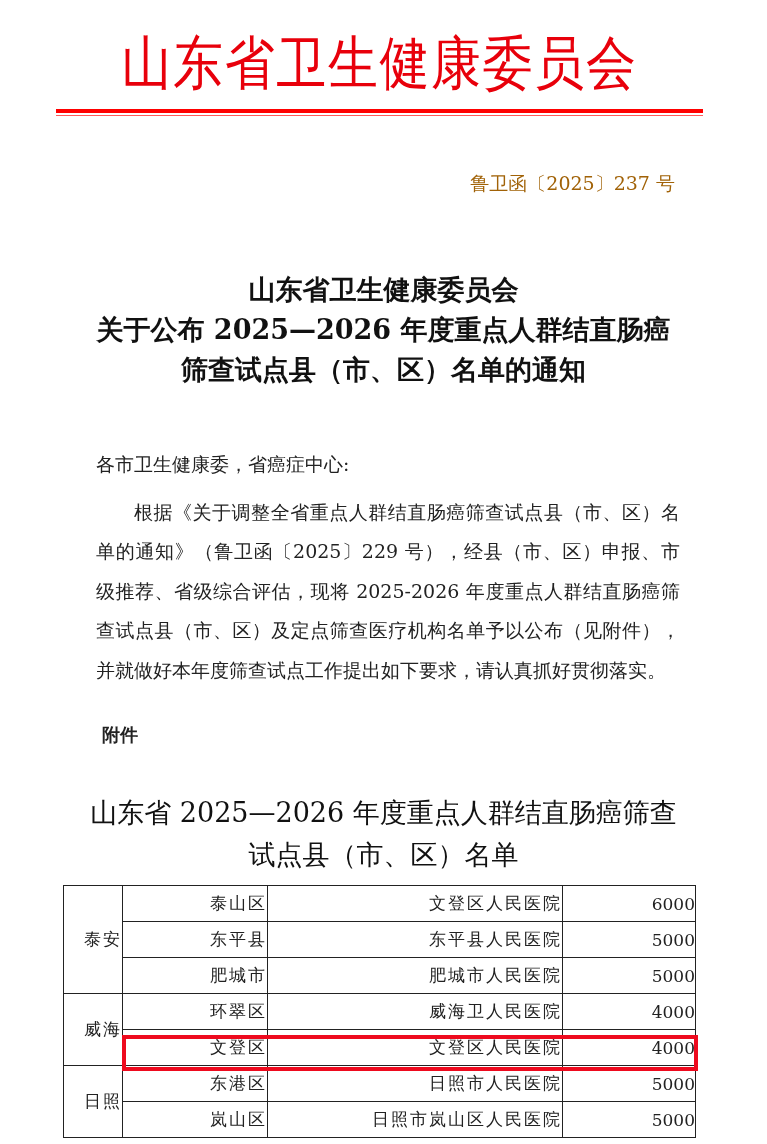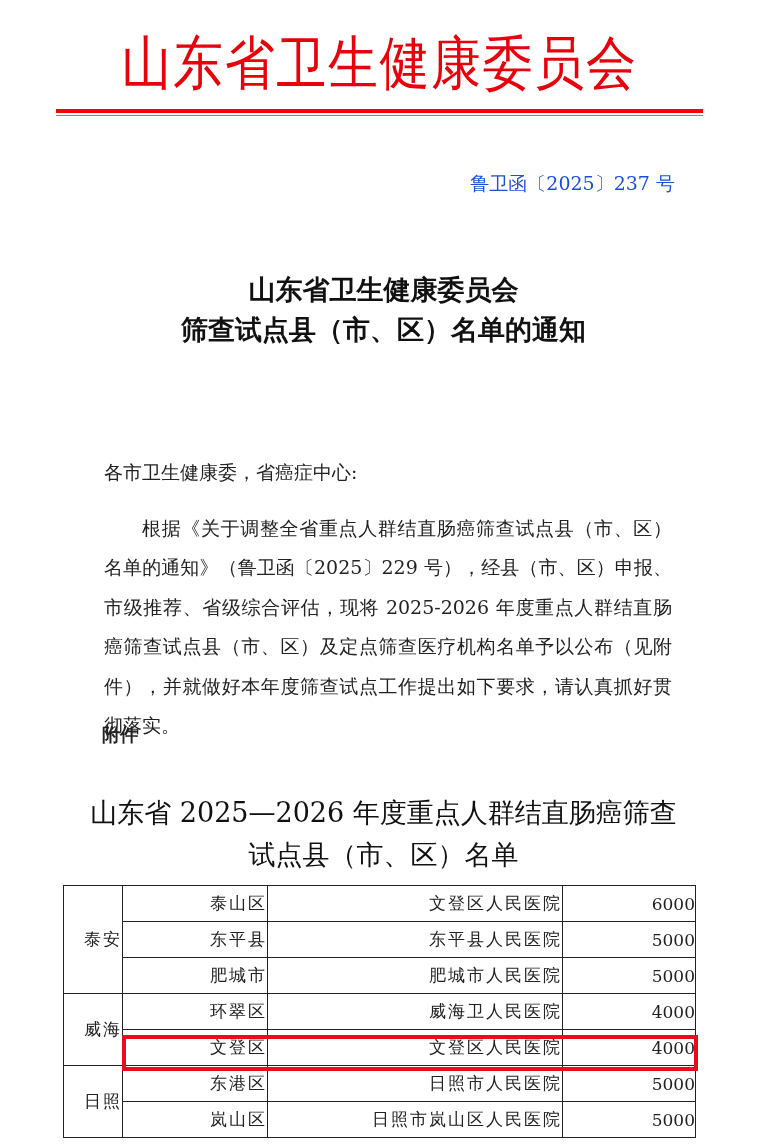--- a/index.html
+++ b/index.html
@@ -11,35 +11,35 @@
     font-family: "DejaVu Serif", "Liberation Serif", serif;
     font-size: 58px; line-height: 70px; letter-spacing: 2px;
     transform: scaleX(0.86); transform-origin: center;
   }
   .red-rule-thick { position: absolute; left: 56px; top: 109px; width: 647px; height: 4px; background: #ff0000; }
   .red-rule-thin { position: absolute; left: 56px; top: 115px; width: 647px; height: 1px; background: #ff5a5a; }
 
   .doc-no {
     position: absolute; right: 92px; top: 170px;
     font-family: "DejaVu Serif", "Liberation Serif", serif;
-    font-size: 19px; line-height: 26px; color: #1d4ed8;
+    font-size: 19px; line-height: 26px; color: #a16207;
   }
 
   .title-block {
     position: absolute; left: 60px; top: 270px; width: 647px; text-align: center;
     font-family: "DejaVu Serif", "Liberation Serif", serif;
     font-weight: bold; font-size: 27px; line-height: 40px; color: #111;
   }
 
   .body-text {
     position: absolute; left: 88px; top: 437px; width: 600px;
     font-family: "DejaVu Serif", "Liberation Serif", serif;
     font-size: 19px; line-height: 39.5px; color: #222;
   }
-  .body-text p { margin: 16px; text-align: justify; }
+  .body-text p { margin: 8px; text-align: justify; }
   .indent { text-indent: 2em; }
 
   .attachment-label {
     position: absolute; left: 94px; top: 722px;
     font-family: "DejaVu Sans", "Liberation Sans", sans-serif;
     font-size: 18px; line-height: 26px; font-weight: bold; color: #222; margin-left: 8px;
   }
 
   .list-title {
     position: absolute; left: 60px; top: 792px; width: 647px; text-align: center;
@@ -72,20 +72,21 @@
 <body>
 
 <div class="masthead">山东省卫生健康委员会</div>
 <div class="red-rule-thick"></div>
 <div class="red-rule-thin"></div>
 
 <div class="doc-no">鲁卫函〔2025〕237 号</div>
 
 <div class="title-block">
   <div>山东省卫生健康委员会</div>
+  <div>关于公布 2025—2026 年度重点人群结直肠癌</div>
   <div>筛查试点县（市、区）名单的通知</div>
 </div>
 
 <div class="body-text">
   <p>各市卫生健康委，省癌症中心:</p>
   <p class="indent">根据《关于调整全省重点人群结直肠癌筛查试点县（市、区）名单的通知》（鲁卫函〔2025〕229 号），经县（市、区）申报、市级推荐、省级综合评估，现将 2025-2026 年度重点人群结直肠癌筛查试点县（市、区）及定点筛查医疗机构名单予以公布（见附件），并就做好本年度筛查试点工作提出如下要求，请认真抓好贯彻落实。</p>
 </div>
 
 <div class="attachment-label">附件</div>
 

